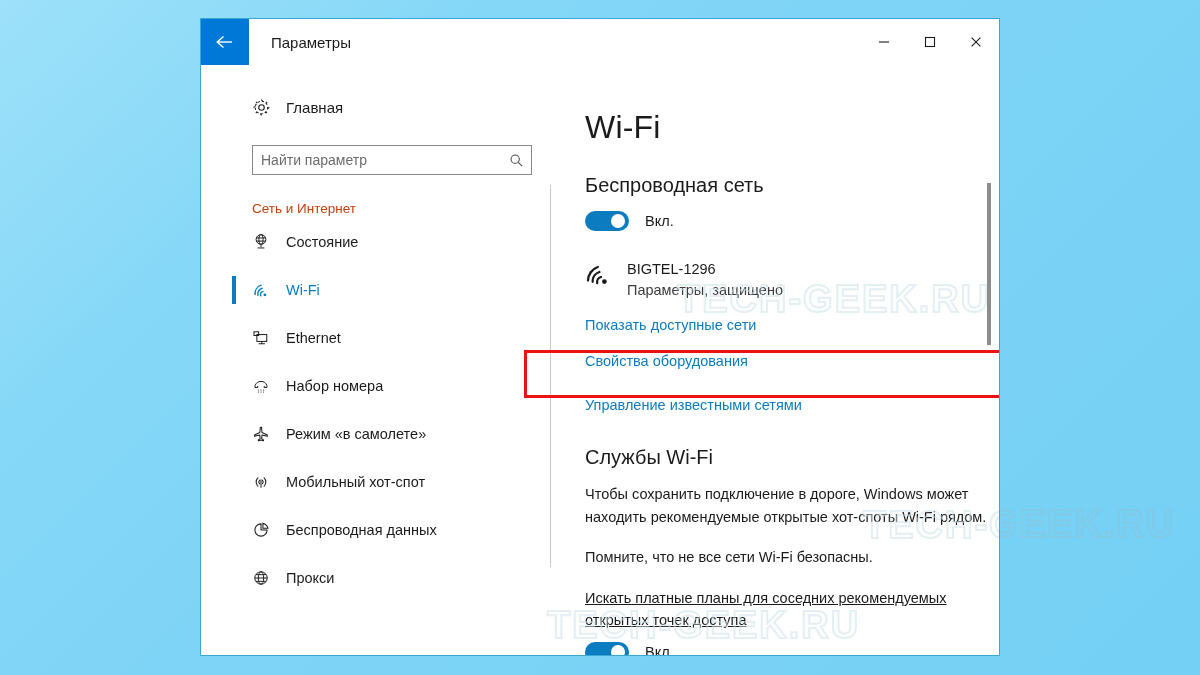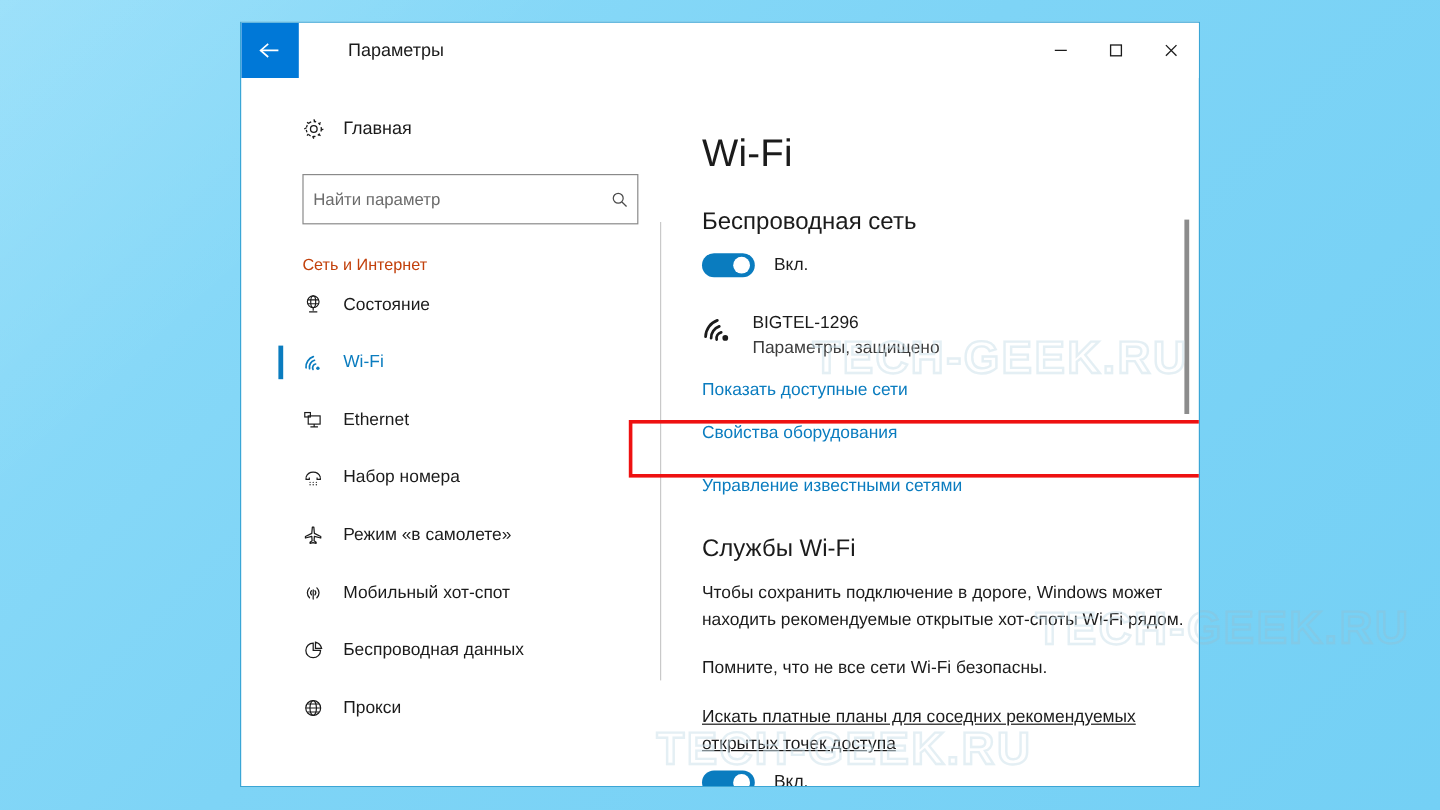--- a/index.html
+++ b/index.html
@@ -61,21 +61,20 @@
     overflow: hidden;
   }
 
   
   #titlebar {
     position: relative;
     height: 46px;
     background: #ffffff;
     display: flex;
     align-items: stretch;
-    gap: 19px;
   }
   #back-button {
     width: 48px;
     background: #0078d7;
     display: flex;
     align-items: center;
     justify-content: center;
     cursor: default;
   }
   #back-button svg { display: block; }
@@ -120,21 +119,21 @@
     height: 40px;
     padding-left: 20px;
     cursor: default;
   }
   .nav-home .ico { width: 34px; display: flex; align-items: center; }
   .nav-home .lbl { font-size: 15px; color: #1b1b1b; }
 
   #search-wrap {
     margin: 18px 0 0 20px;
     width: 280px;
-    height: 42px;
+    height: 30px;
     border: 1px solid #8a8a8a;
     box-sizing: border-box;
     display: flex;
     align-items: center;
     background: #fff;
   }
   #search-input {
     border: 0;
     outline: 0;
     flex: 1;

